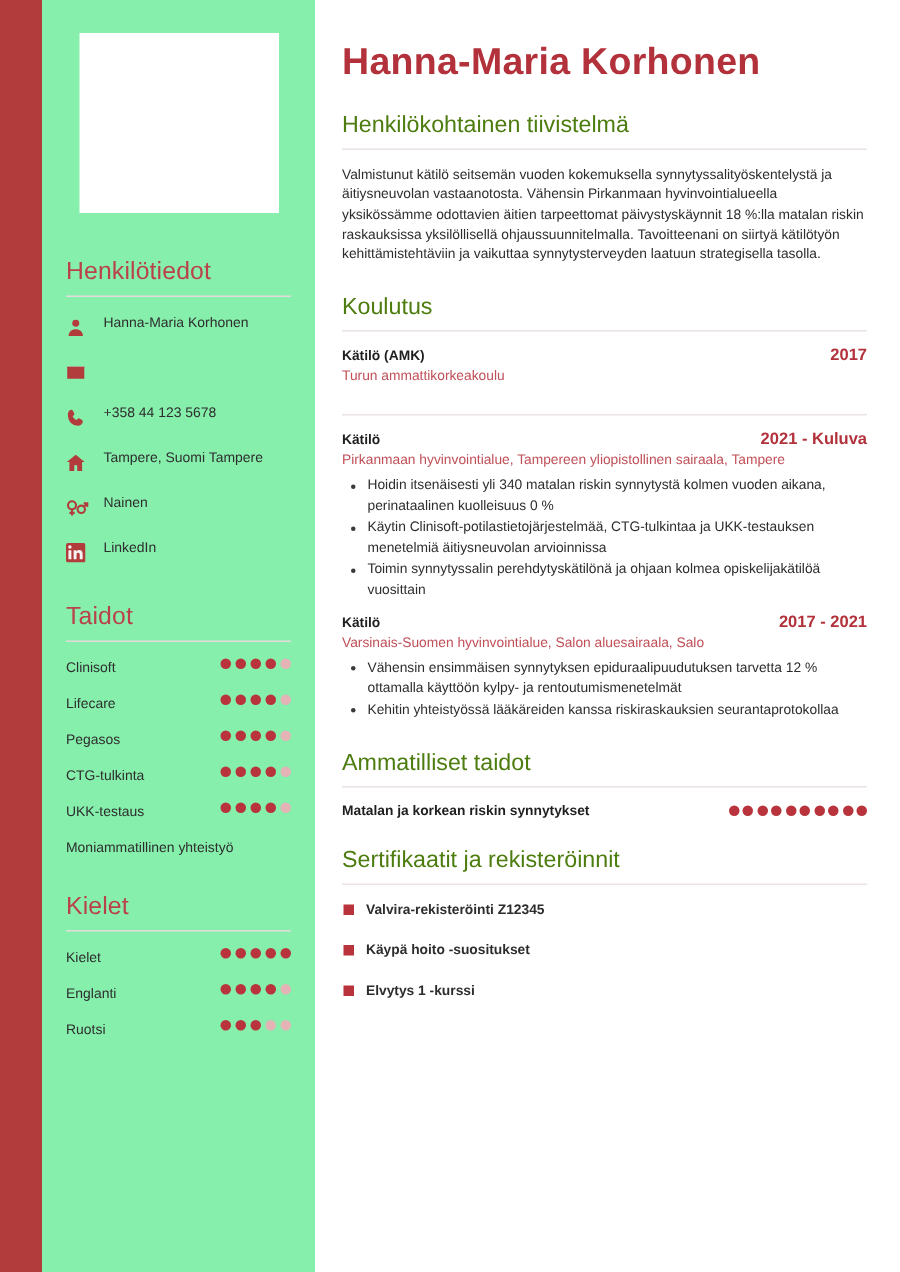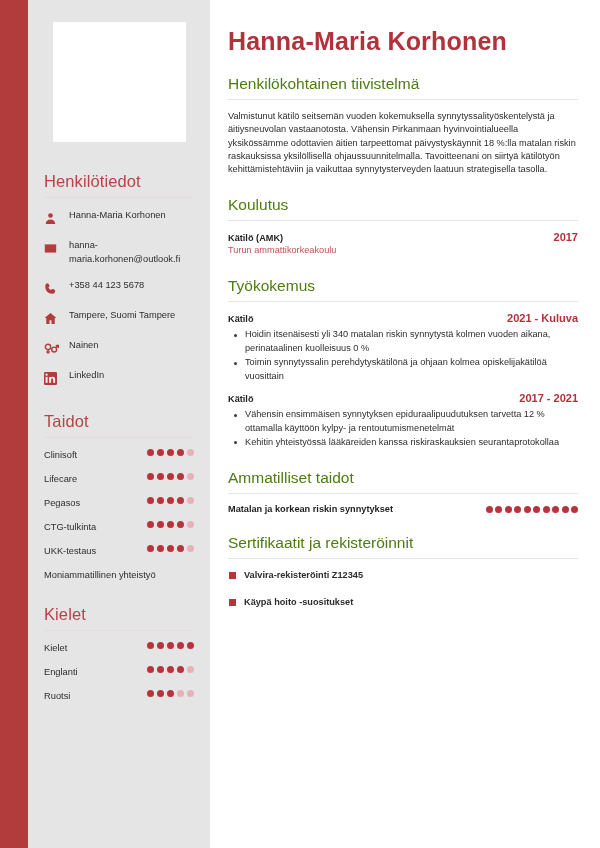--- a/index.html
+++ b/index.html
@@ -23,21 +23,21 @@
     width: 28px;
     height: 848px;
     background: #b23c3c;
     flex: 0 0 28px;
   }
 
   
   .sidebar {
     width: 182px;
     flex: 0 0 182px;
-    background: #e5e5e5;
+    background: #86efac;
     padding: 18px 14px 15px 14px;
   }
   .photo {
     width: 133px;
     height: 120px;
     background: #ffffff;
     margin: 4px auto 0 auto;
   }
 
   .side-heading {
@@ -246,21 +246,20 @@
       </div>
 
       <div class="contact-row">
         <span class="c-icon">
           <svg width="13" height="13" viewBox="0 0 24 24">
               <path d="M1.5 4.5h21v15h-21z"></path>
               <path d="M1.5 4.5l10.5 8 10.5-8z" fill="#f7f3f2"></path>
               <path d="M1.5 5.6l10.5 8 10.5-8v-1.1h-21z"></path>
             </svg>
         </span>
-        <span class="c-text">hanna-maria.korhonen@outlook.fi</span>
       </div>
 
       <div class="contact-row">
         <span class="c-icon">
           <svg width="13" height="13" viewBox="0 0 24 24">
               <path d="M6.6 2.3c.9 0 1.6.5 2 1.3l1.5 3c.4.8.2 1.7-.5 2.2L8.2 10c.9 2.1 2.7 3.9 4.8 4.8l1.2-1.4c.5-.7 1.4-.9 2.2-.5l3 1.5c.8.4 1.3 1.1 1.3 2 0 2.9-2.4 5.3-5.3 5.3C7.4 21.7 2.3 16.6 2.3 7.6c0-2.9 2.4-5.3 4.3-5.3z"></path>
             </svg>
         </span>
         <span class="c-text">+358 44 123 5678</span>
       </div>
@@ -417,38 +416,40 @@
             <div class="entry-head">
               <span class="entry-title">Kätilö (AMK)</span>
               <span class="entry-date">2017</span>
             </div>
             <div class="entry-org">Turun ammattikorkeakoulu</div>
           </div>
         </div>
     </section>
 
     <section class="sec">
-      <h2 class="main-heading">Työkokemus</h2>
       <div class="main-rule"></div>
       <div id="experience-list">
           <div class="job">
             <div class="entry-head">
               <span class="entry-title">Kätilö</span>
               <span class="entry-date">2021 - Kuluva</span>
             </div>
+            <div class="entry-org">Pirkanmaan hyvinvointialue, Tampereen yliopistollinen sairaala, Tampere</div>
             <ul class="bullets">
               <li>Hoidin itsenäisesti yli 340 matalan riskin synnytystä kolmen vuoden aikana, perinataalinen kuolleisuus 0 %</li>
+              <li>Käytin Clinisoft-potilastietojärjestelmää, CTG-tulkintaa ja UKK-testauksen menetelmiä äitiysneuvolan arvioinnissa</li>
               <li>Toimin synnytyssalin perehdytyskätilönä ja ohjaan kolmea opiskelijakätilöä vuosittain</li>
             </ul>
           </div>
           <div class="job">
             <div class="entry-head">
               <span class="entry-title">Kätilö</span>
               <span class="entry-date">2017 - 2021</span>
             </div>
+            <div class="entry-org">Varsinais-Suomen hyvinvointialue, Salon aluesairaala, Salo</div>
             <ul class="bullets">
               <li>Vähensin ensimmäisen synnytyksen epiduraalipuudutuksen tarvetta 12 % ottamalla käyttöön kylpy- ja rentoutumismenetelmät</li>
               <li>Kehitin yhteistyössä lääkäreiden kanssa riskiraskauksien seurantaprotokollaa</li>
             </ul>
           </div>
         </div>
     </section>
 
     <section class="sec">
       <h2 class="main-heading">Ammatilliset taidot</h2>
@@ -471,17 +472,18 @@
           </div>
         </div>
     </section>
 
     <section class="sec">
       <h2 class="main-heading">Sertifikaatit ja rekisteröinnit</h2>
       <div class="main-rule"></div>
       <ul class="cert-list" id="cert-list">
           <li>Valvira-rekisteröinti Z12345</li>
           <li>Käypä hoito -suositukset</li>
+          <li>Elvytys 1 -kurssi</li>
         </ul>
     </section>
 
   </main>
 </div>
 
 </body></html>

